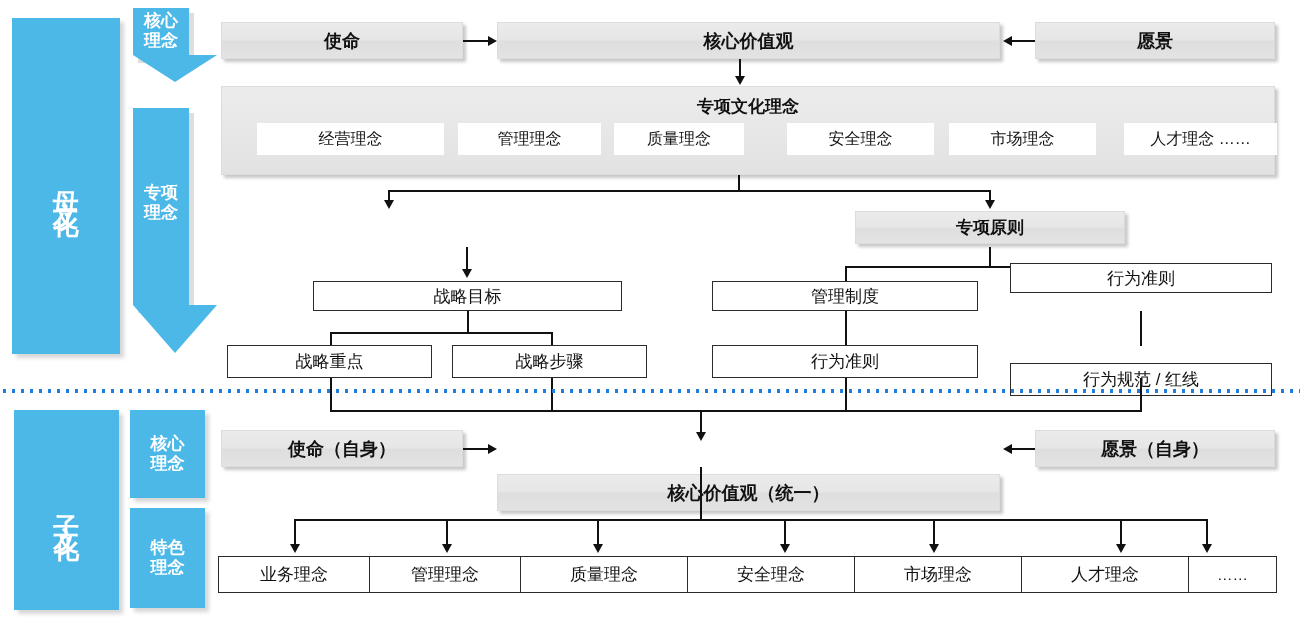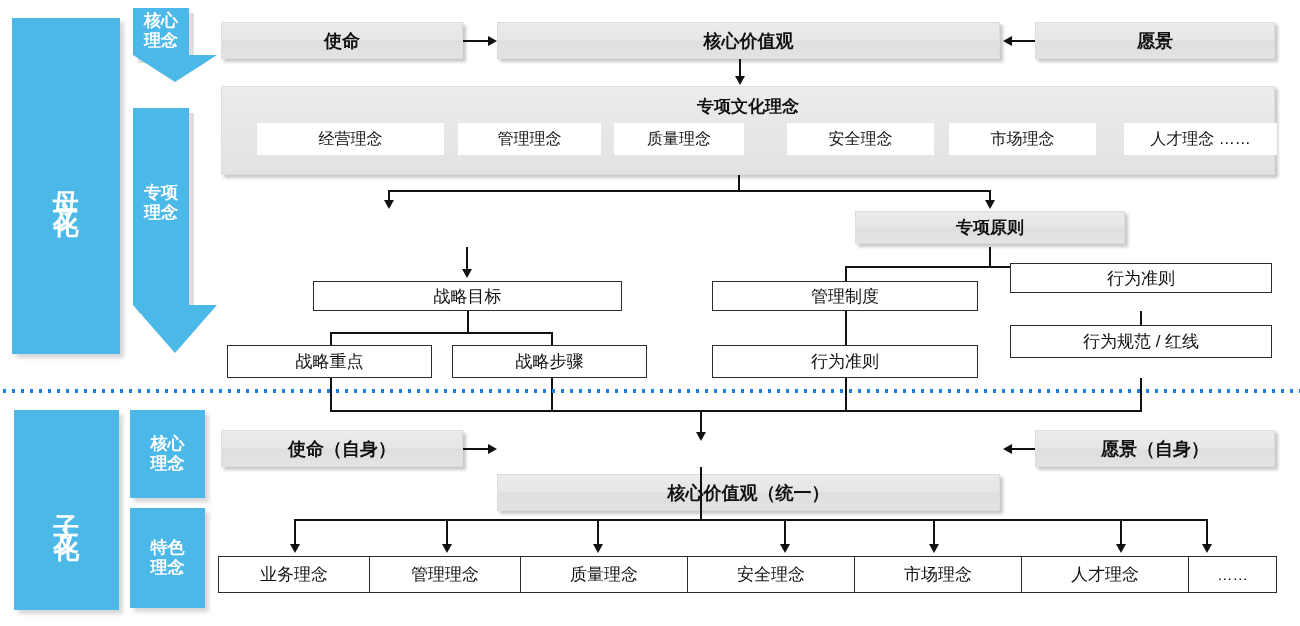--- a/index.html
+++ b/index.html
@@ -167,21 +167,21 @@
   <div class="vline" style="left:845px;top:266px;height:15px;"></div>
   <div class="vline" style="left:1140px;top:266px;height:15px;"></div>
 
   <div class="abs obox fs17" style="left:712px;top:281px;width:266px;height:30px;font-family:Liberation Serif, serif;">管理制度</div>
   <div class="abs obox fs17" style="left:1010px;top:263px;width:262px;height:30px;">行为准则</div>
 
   <div class="vline" style="left:845px;top:311px;height:35px;"></div>
   <div class="vline" style="left:1140px;top:311px;height:35px;"></div>
 
   <div class="abs obox fs17" style="left:712px;top:345px;width:266px;height:33px;">行为准则</div>
-  <div class="abs obox fs17" style="left:1010px;top:325px;width:262px;height:33px;">行为规范 / 红线</div>
+  <div class="abs obox fs17" style="left:1010px;top:363px;width:262px;height:33px;">行为规范 / 红线</div>
 
   <div class="vline" style="left:330px;top:378px;height:33px;"></div>
   <div class="vline" style="left:551px;top:378px;height:33px;"></div>
   <div class="vline" style="left:845px;top:378px;height:33px;"></div>
   <div class="vline" style="left:1140px;top:378px;height:33px;"></div>
   <div class="hline" style="left:330px;top:410px;width:812px;"></div>
   <div class="vline" style="left:700px;top:410px;height:23px;"></div>
   <div class="arrow-down" style="left:696px;top:432px;"></div>
 
   <div class="divider" style="top:389px;"></div>

